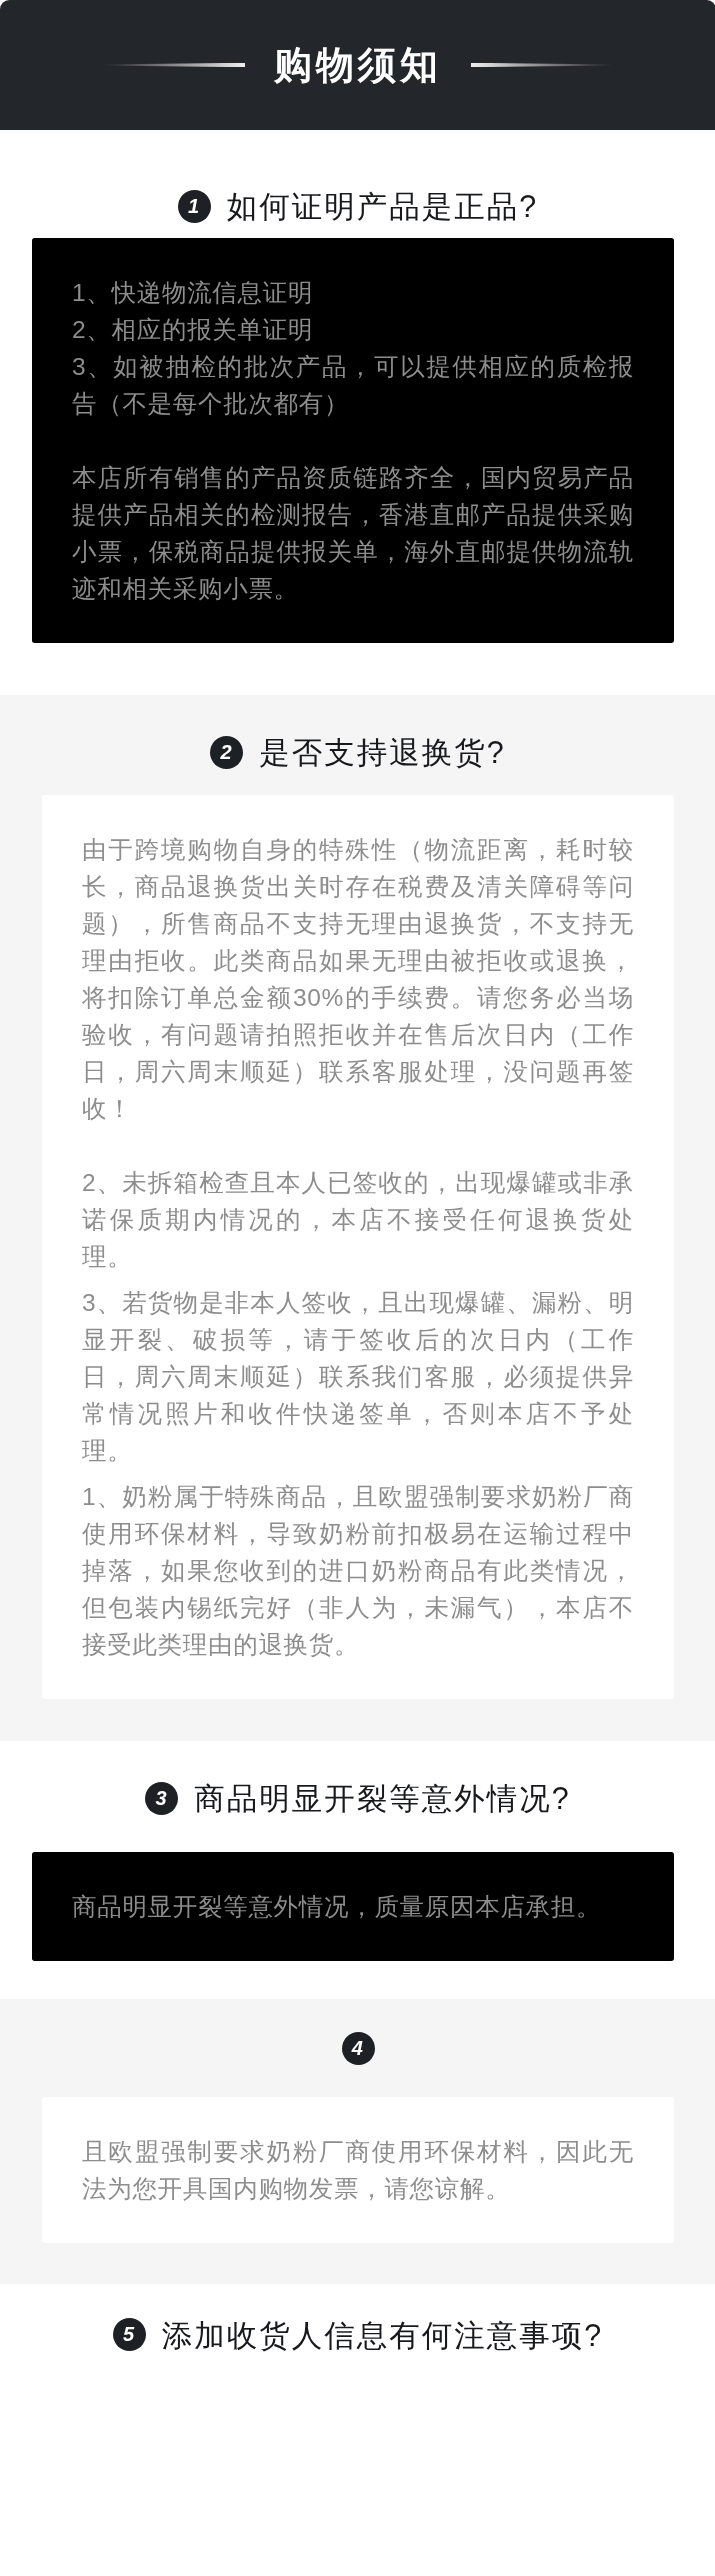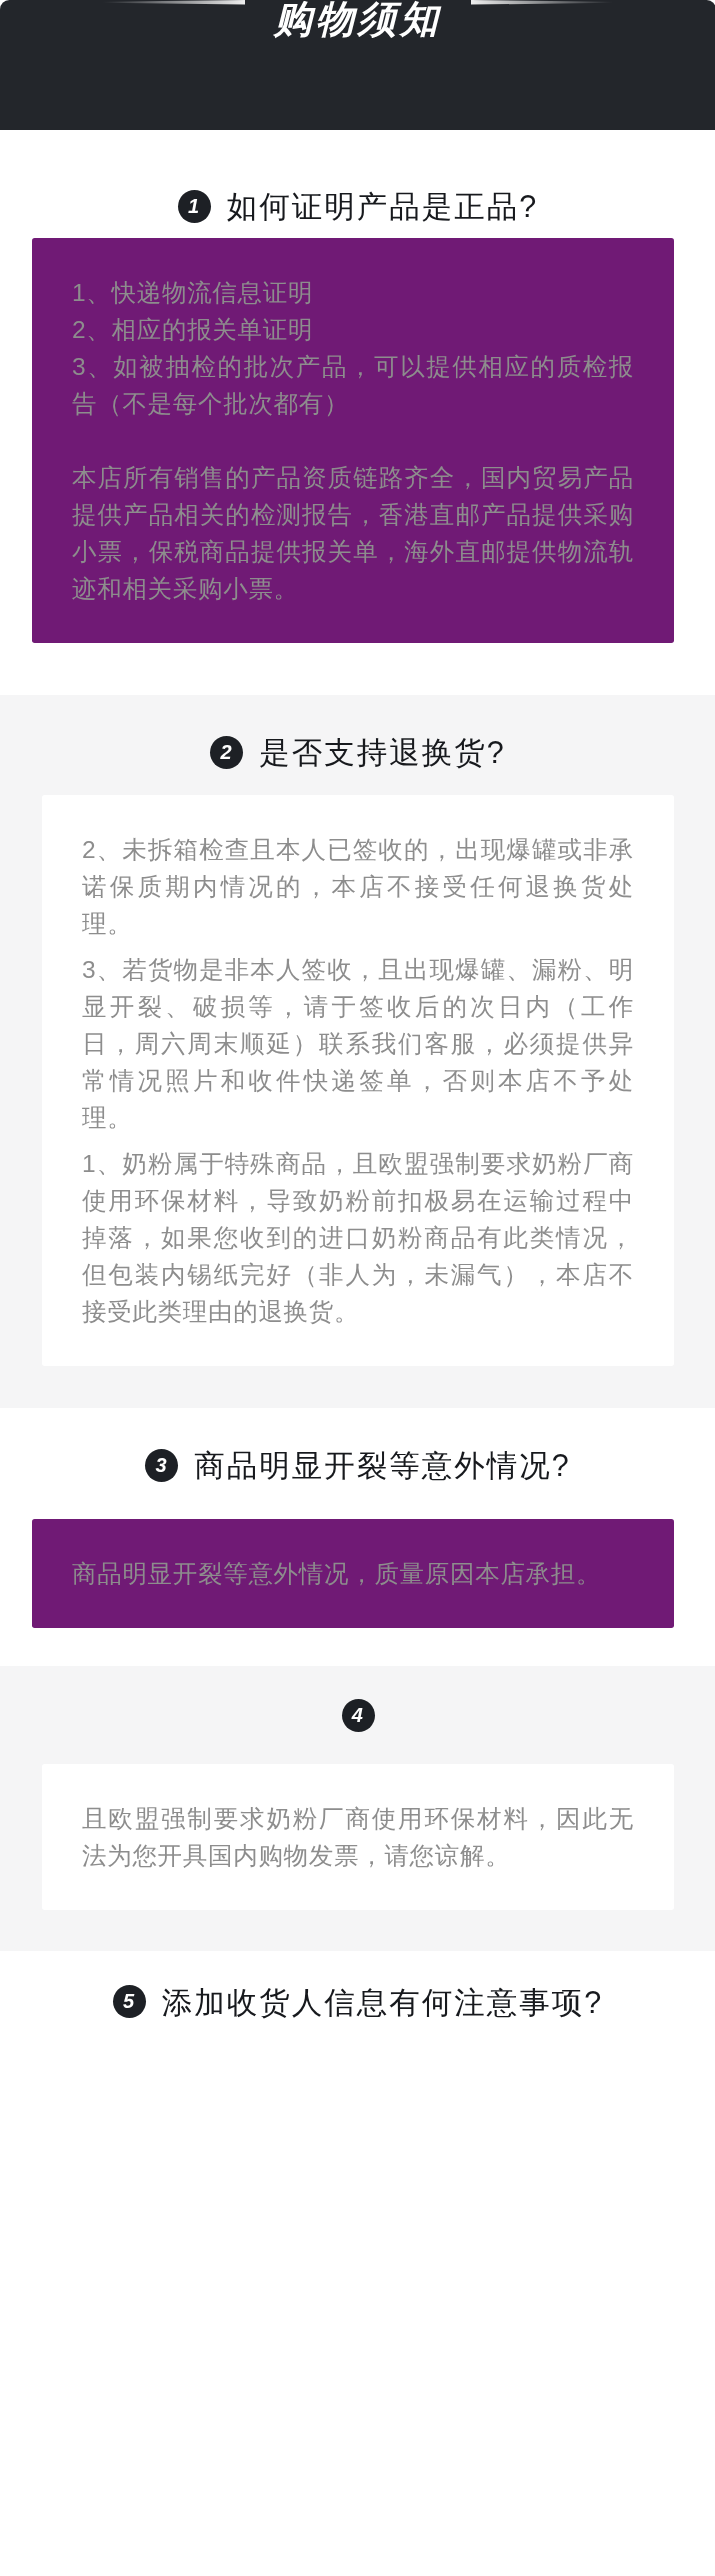--- a/index.html
+++ b/index.html
@@ -10,23 +10,23 @@
     -webkit-font-smoothing: antialiased;
   }
   .page { width: 716px; overflow: hidden; }
 
   
   .banner {
     height: 130px;
     background: #23262b;
     border-radius: 9.3px 9.3px 0 0;
     display: flex;
+    align-items: center;
     justify-content: center;
     gap: 29px;
-    font-style: italic;
   }
   .banner-title {
     color: #ffffff;
     font-size: 38px;
     font-weight: bold;
     letter-spacing: 4px;
     line-height: 1;
     white-space: nowrap;
   }
   .deco {
@@ -96,21 +96,21 @@
   .abox {
     margin: 0 42px;
     padding: 36px 40px;
     font-size: 24.5px;
     line-height: 37px;
     color: #8d8d8d;
     letter-spacing: 0.7px;
     text-align: justify;
     border-radius: 2.7px;
   }
-  .abox.gray  { background: #701a75; margin-left: 32px; }
+  .abox.gray  { background: #000000; margin-left: 32px; }
   .abox.white { background: #ffffff; }
   .abox p { margin: 0 0 9.3px 0; }
   .abox p:last-child { margin-bottom: 0; }
   .abox p.gap-after { margin-bottom: 37px; }
   .abox p.pre { white-space: pre-line; }
 
   
   .sec-plain { background: #ffffff; }
   .band { background: #f5f5f6; }
 
@@ -152,20 +152,21 @@
       <p>本店所有销售的产品资质链路齐全，国内贸易产品提供产品相关的检测报告，香港直邮产品提供采购小票，保税商品提供报关单，海外直邮提供物流轨迹和相关采购小票。</p>
     </div>
   </section>
 
   <section class="band" id="section-2">
     <div class="q-row">
       <span class="q-badge">2</span>
       <span class="q-text">是否支持退换货?</span>
     </div>
     <div class="abox white">
+      <p class="gap-after">由于跨境购物自身的特殊性（物流距离，耗时较长，商品退换货出关时存在税费及清关障碍等问题），所售商品不支持无理由退换货，不支持无理由拒收。此类商品如果无理由被拒收或退换，将扣除订单总金额30%的手续费。请您务必当场验收，有问题请拍照拒收并在售后次日内（工作日，周六周末顺延）联系客服处理，没问题再签收！</p>
       <p>2、未拆箱检查且本人已签收的，出现爆罐或非承诺保质期内情况的，本店不接受任何退换货处理。</p>
       <p>3、若货物是非本人签收，且出现爆罐、漏粉、明显开裂、破损等，请于签收后的次日内（工作日，周六周末顺延）联系我们客服，必须提供异常情况照片和收件快递签单，否则本店不予处理。</p>
       <p>1、奶粉属于特殊商品，且欧盟强制要求奶粉厂商使用环保材料，导致奶粉前扣极易在运输过程中掉落，如果您收到的进口奶粉商品有此类情况，但包装内锡纸完好（非人为，未漏气），本店不接受此类理由的退换货。</p>
     </div>
   </section>
 
   <section class="sec-plain" id="section-3">
     <div class="q-row">
       <span class="q-badge">3</span>
       <span class="q-text">商品明显开裂等意外情况?</span>

